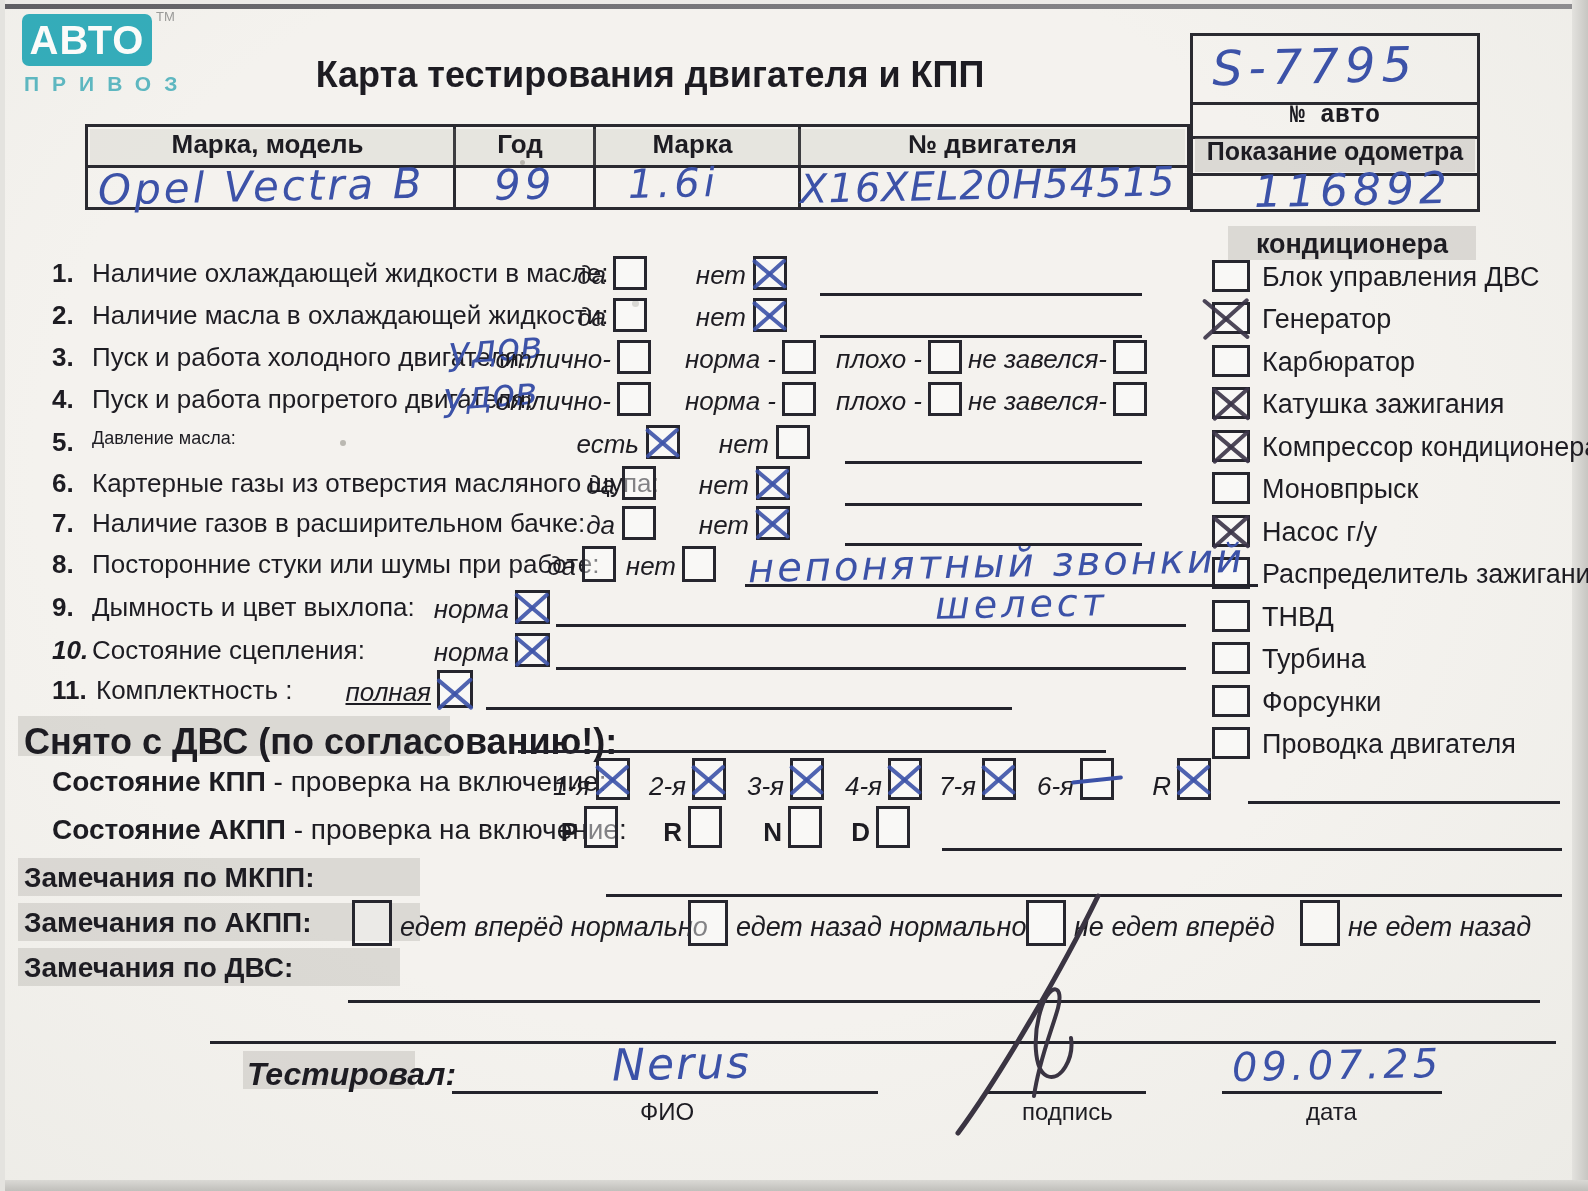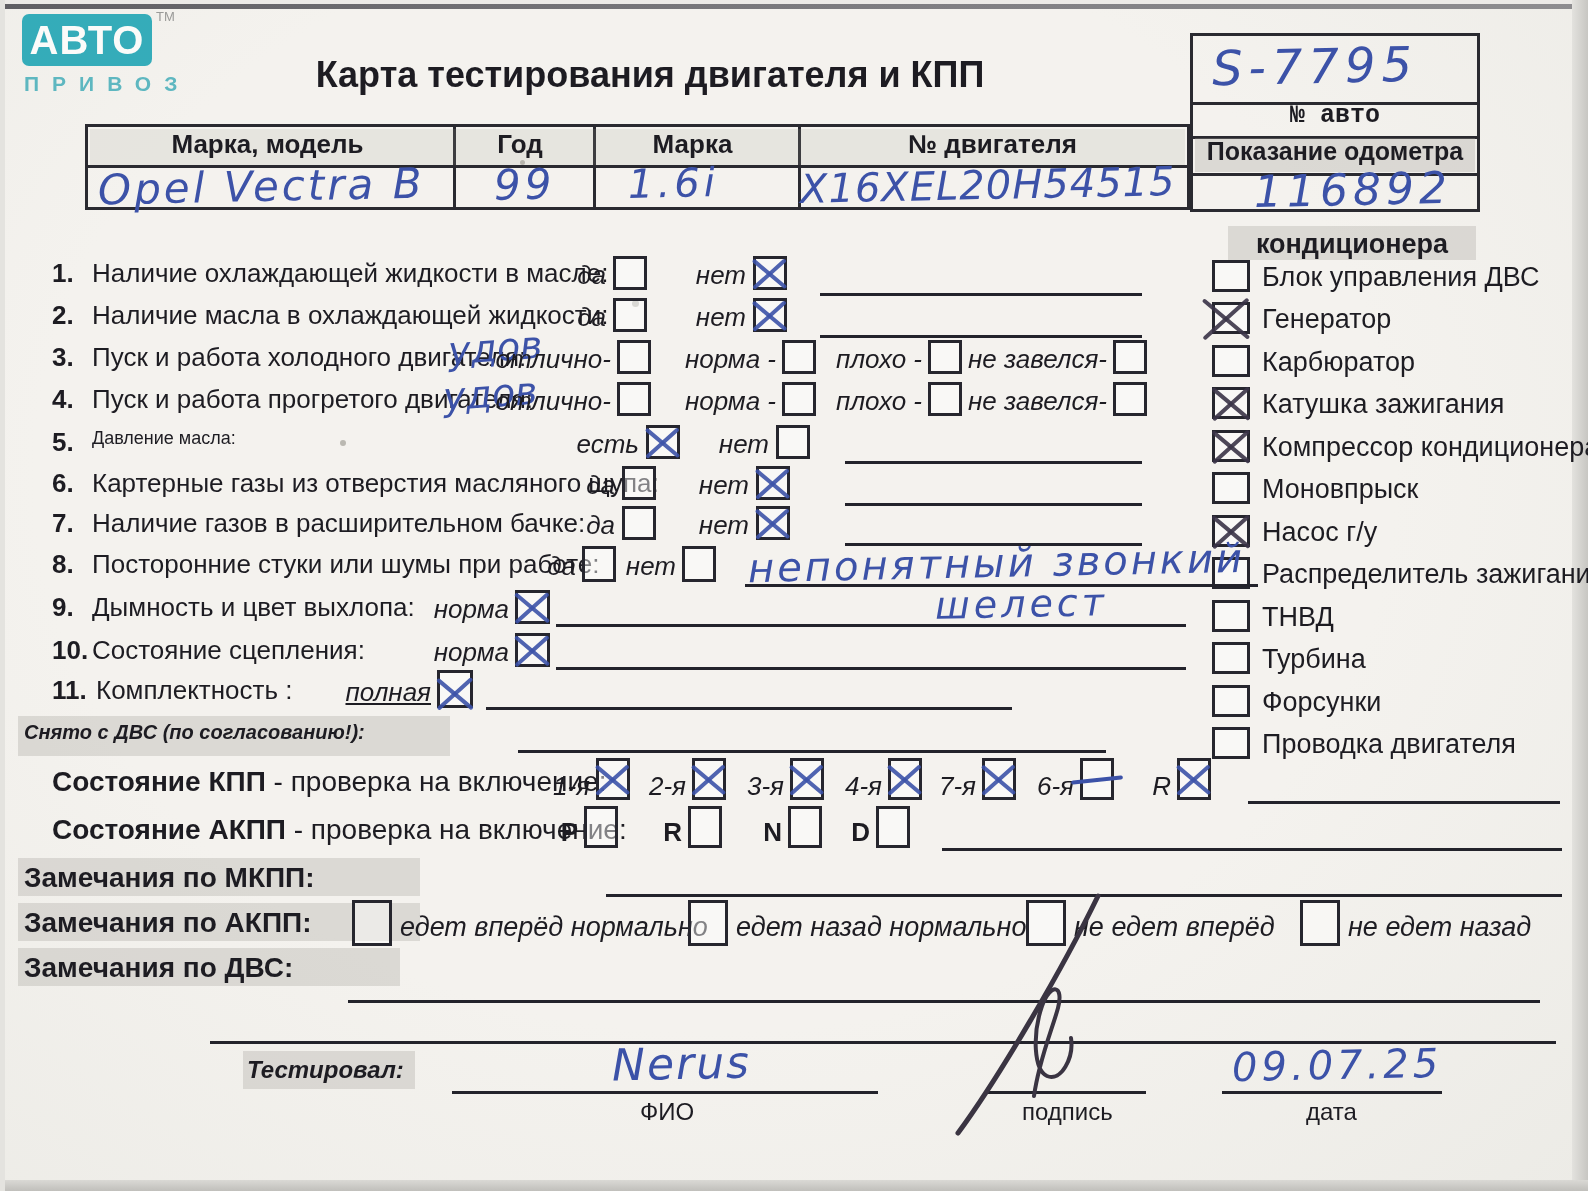--- a/index.html
+++ b/index.html
@@ -214,38 +214,38 @@
   <div class="hw" style="left:935px;top:582px;font-size:38px;letter-spacing:4px;">шелест</div>
 
   <div class="t b" style="left:52px;top:593px;font-size:26px;">9.</div>
   <div class="t" style="left:92px;top:593px;font-size:26px;">Дымность и цвет выхлопа:</div>
   <div class="t i r" style="left:509px;top:595px;font-size:26px;">норма</div>
   <div class="cb" style="left:515px;top:590px;width:35px;height:34px;">
       <i class="penx"></i>
     </div>
   <div class="uline" style="left:556px;top:624px;width:630px;"></div>
 
-  <div class="t b" style="left:52px;top:636px;font-size:26px;">10.</div>
+  <div class="t b" style="left:52px;top:636px;font-size:26px;font-style:italic;">10.</div>
   <div class="t" style="left:92px;top:636px;font-size:26px;">Состояние сцепления:</div>
   <div class="t i r" style="left:509px;top:638px;font-size:26px;">норма</div>
   <div class="cb" style="left:515px;top:633px;width:35px;height:34px;">
       <i class="penx"></i>
     </div>
   <div class="uline" style="left:556px;top:667px;width:630px;"></div>
 
   <div class="t b" style="left:52px;top:676px;font-size:26px;">11.</div>
   <div class="t" style="left:96px;top:676px;font-size:26px;">Комплектность :</div>
   <div class="t i r" style="left:431px;top:678px;font-size:26px;text-decoration:underline;">полная</div>
   <div class="cb" style="left:437px;top:670px;width:36px;height:38px;">
       <i class="penx" style="bottom:-12px;"></i>
     </div>
   <div class="uline" style="left:486px;top:707px;width:526px;"></div>
 
   <div class="band" style="left:18px;top:716px;width:432px;height:40px;"></div>
-  <div class="t b" style="left:24px;top:721px;font-size:20px;font-style:italic;"><span>Снято с ДВС</span> <span>(по согласованию!):</span></div>
+  <div class="t b" style="left:24px;top:721px;font-size:36px;"><span>Снято с ДВС</span> <span>(по согласованию!):</span></div>
   <div class="uline" style="left:518px;top:750px;width:588px;"></div>
 
   <div class="t" style="left:52px;top:766px;font-size:28px;"><span class="b">Состояние КПП</span> <span>- проверка на включение:</span></div>
   <div class="t i r" style="left:590px;top:772px;font-size:26px;">1-я</div>
   <div class="cb" style="left:596px;top:758px;width:34px;height:42px;">
       <i class="penx"></i>
     </div>
   <div class="t i r" style="left:686px;top:772px;font-size:26px;">2-я</div>
   <div class="cb" style="left:692px;top:758px;width:34px;height:42px;">
       <i class="penx"></i>
@@ -297,21 +297,21 @@
   <div class="t i" style="left:1074px;top:912px;font-size:27px;">не едет вперёд</div>
   <div class="cb" style="left:1300px;top:900px;width:40px;height:46px;"></div>
   <div class="t i" style="left:1348px;top:912px;font-size:27px;">не едет назад</div>
 
   <div class="band" style="left:18px;top:948px;width:382px;height:38px;"></div>
   <div class="t b" style="left:24px;top:952px;font-size:28px;">Замечания по ДВС:</div>
   <div class="uline" style="left:348px;top:1000px;width:1192px;"></div>
   <div class="uline" style="left:210px;top:1041px;width:1346px;"></div>
 
   <div class="band" style="left:243px;top:1051px;width:172px;height:38px;"></div>
-  <div class="t b i" style="left:247px;top:1056px;font-size:24px;">Тестировал:</div>
+  <div class="t b i" style="left:247px;top:1056px;font-size:32px;">Тестировал:</div>
   <div class="hw" style="left:612px;top:1038px;font-size:44px;letter-spacing:2px;">Nerus</div>
   <div class="uline" style="left:452px;top:1091px;width:426px;"></div>
   <div class="t" style="left:640px;top:1098px;font-size:24px;">ФИО</div>
   <div class="uline" style="left:984px;top:1091px;width:162px;"></div>
   <div class="t" style="left:1022px;top:1098px;font-size:24px;">подпись</div>
   <div class="hw" style="left:1232px;top:1042px;font-size:40px;letter-spacing:4px;">09.07.25</div>
   <div class="uline" style="left:1222px;top:1091px;width:220px;"></div>
   <div class="t" style="left:1306px;top:1098px;font-size:24px;">дата</div>
 
   <svg width="220" height="250" viewBox="0 0 220 250" style="position:absolute;left:938px;top:888px;overflow:visible;">

